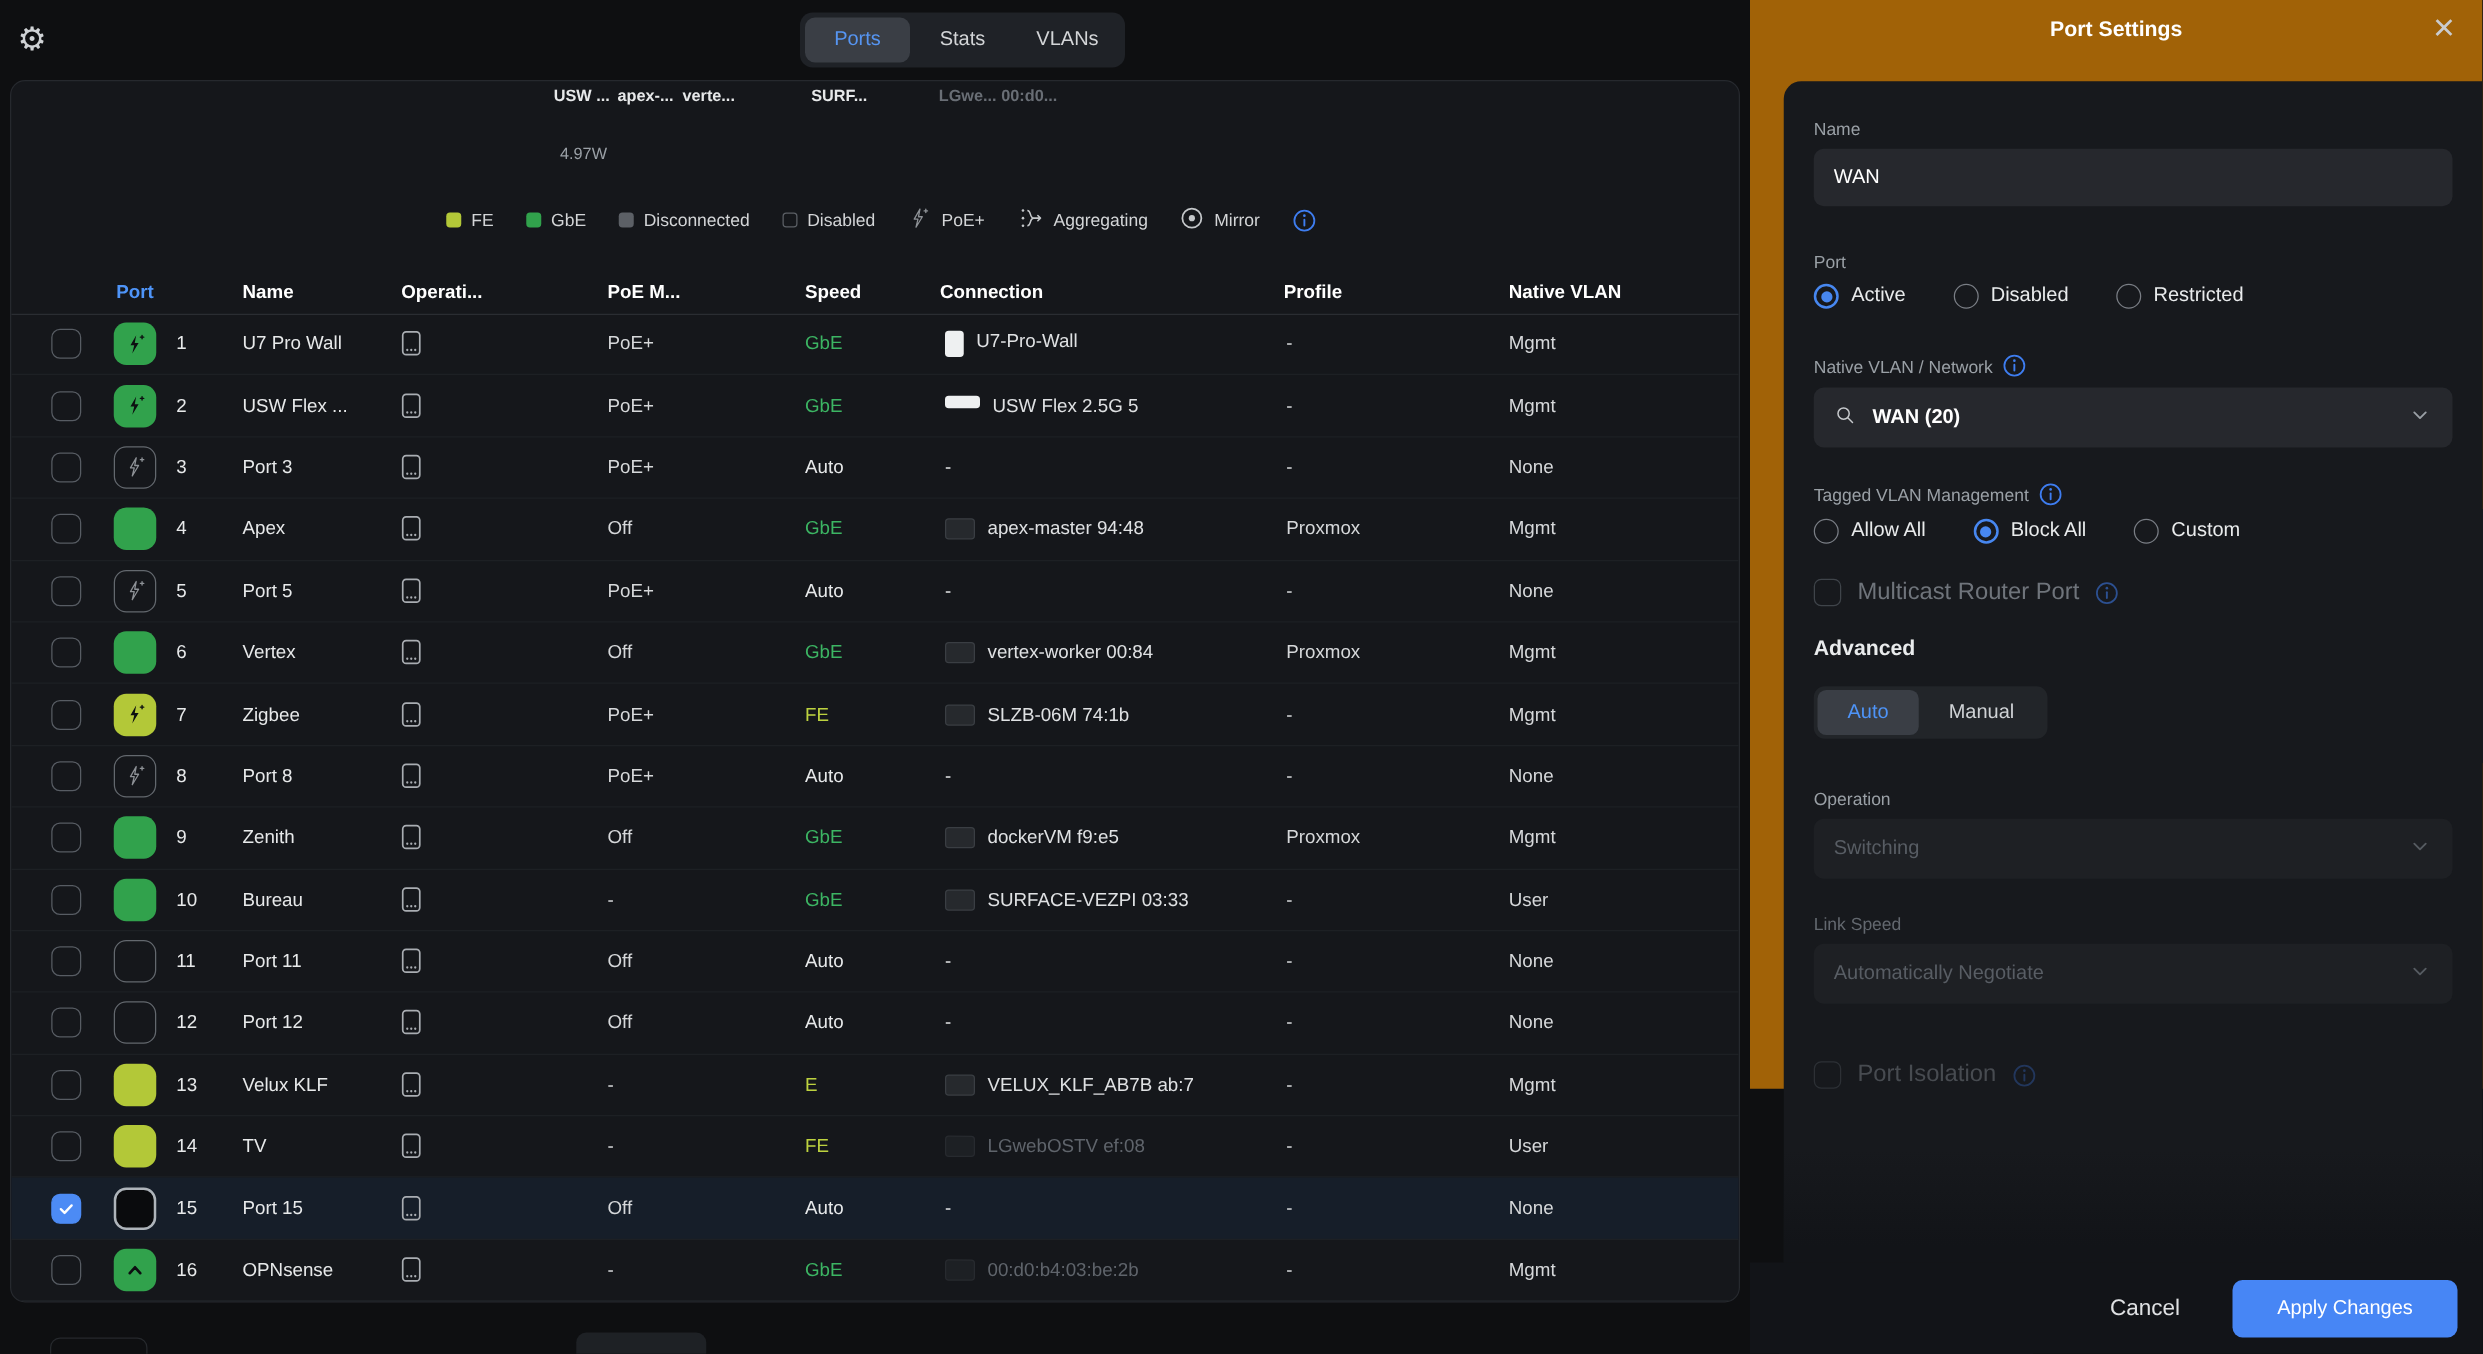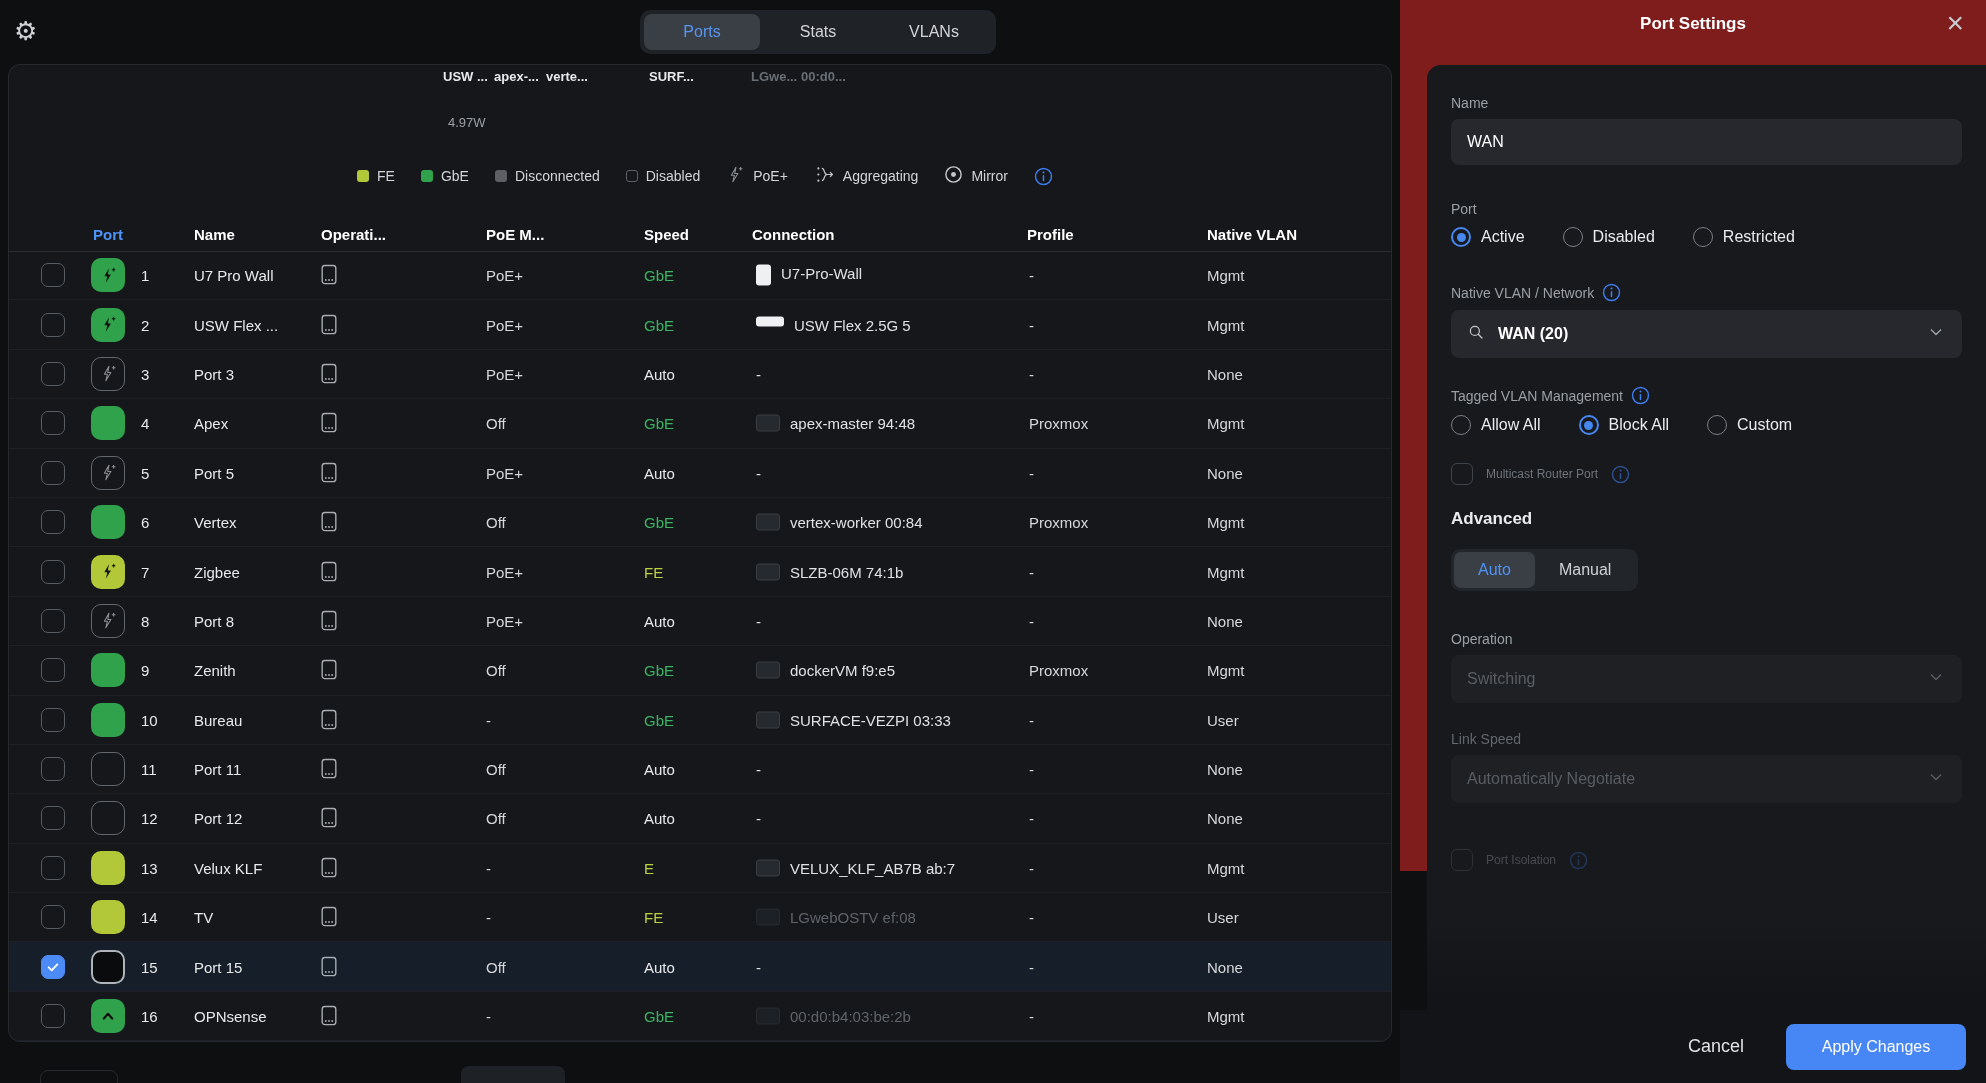--- a/index.html
+++ b/index.html
@@ -6,21 +6,21 @@
   body{
     width:1986px;height:1083px;position:relative;overflow:hidden;
     background:#0e0f11;color:#e7e9ea;
     font-family:"Liberation Sans","DejaVu Sans",sans-serif;
     -webkit-font-smoothing:antialiased;
   }
   
   .gear{position:absolute;left:14px;top:18px;font-size:26px;color:#cfd2d5;line-height:1;cursor:default}
   .tabs{position:absolute;left:640px;top:10px;height:44px;background:#1f2227;border-radius:10px;
         display:flex;align-items:stretch;padding:4px;box-sizing:border-box}
-  .tab{min-width:64px;padding:0 26px;display:flex;align-items:center;justify-content:center;
+  .tab{min-width:64px;padding:0 10px;display:flex;align-items:center;justify-content:center;
        font-size:16px;color:#d3d5d7;border-radius:8px;white-space:nowrap}
   .tab.active{background:#3a3e45;color:#5695f2}
   
   .card{position:absolute;left:8px;top:64px;width:1384px;height:978px;background:#15171b;
         border:1px solid #26292e;border-radius:12px;box-sizing:border-box;overflow:hidden}
   .devlabel{position:absolute;top:4px;font-size:13px;font-weight:bold;color:#e7e9ea;white-space:nowrap}
   .devlabel.dim{color:#696e75}
   .devpower{position:absolute;top:50px;font-size:13px;color:#9aa0a6}
   .legend{position:absolute;left:348px;top:100px;display:flex;align-items:center;gap:26px;
           font-size:14px;color:#d3d5d7}
@@ -51,39 +51,39 @@
   .c-conn.dim .ctext{color:#5f646b}
   .c-conn.dim .cico{opacity:.5}
   .c-profile{left:1020px;color:#d6d8da}
   .c-vlan{left:1198px;color:#d6d8da}
   .ic-ap{width:15px;height:21px;background:#eef0f1;border-radius:3px}
   .ic-flex{width:28px;height:10px;background:#eef0f1;border-radius:3px}
   .ic-client{width:24px;height:17px;background:#26292d;border:1px solid #3a3e43;border-radius:3px;box-sizing:border-box}
   .stub-left{position:absolute;left:40px;top:1070px;width:76px;height:24px;border:1px solid #26292d;border-radius:8px}
   .stub-page{position:absolute;left:461px;top:1066px;width:104px;height:24px;background:#1e2125;border-radius:8px}
   
-  .panel{position:absolute;left:1400px;top:0;width:586px;height:871px;background:#7f1d1d}
+  .panel{position:absolute;left:1400px;top:0;width:586px;height:871px;background:#a16207}
   .ptitle{position:absolute;left:0;top:14px;width:100%;text-align:center;font-size:17px;font-weight:bold;color:#fff}
   .pclose{position:absolute;right:22px;top:8px;font-size:30px;font-weight:300;color:#c9cbce;line-height:1}
   .pcard{position:absolute;left:27px;top:65px;width:559px;height:945px;background:#17191d;
          border-radius:14px 0 0 0;box-sizing:border-box;padding:30px 24px 0 24px;overflow:hidden}
   .plabel{font-size:14px;color:#9aa0a6;display:flex;align-items:center;gap:8px}
   .plabel.dim{color:#63686f}
   .input,.select{margin-top:8px;height:46px;background:#26282d;border-radius:8px;display:flex;
          align-items:center;padding:0 16px;font-size:16px;color:#fff;box-sizing:border-box}
   .select{justify-content:space-between;height:48px}
   .select .val{display:flex;align-items:center;gap:13px;font-weight:bold}
   .select.dim{background:#1e2024}
   .select.dim .val{color:#585d64;font-weight:normal}
   .rgroup{display:flex;gap:38px;margin-top:10px;align-items:center}
   .ritem{display:flex;align-items:center;gap:10px;font-size:16px;color:#e9ebec}
   .radio{width:20px;height:20px;border-radius:50%;border:1.5px solid #7a7e85;box-sizing:border-box;flex:none}
   .radio.sel{border:2px solid #4787f0;display:flex;align-items:center;justify-content:center}
   .radio.sel::after{content:'';width:9px;height:9px;border-radius:50%;background:#4787f0}
-  .pcheck{display:flex;align-items:center;gap:13px;font-size:12px;color:#8b93a0}
+  .pcheck{display:flex;align-items:center;gap:13px;font-size:19px;color:#8b93a0}
   .pcheck.dim{color:#6f747b}
   .pcheck.faded{opacity:.55}
   .pbox{width:22px;height:22px;border:1.5px solid #3f444a;border-radius:6px;box-sizing:border-box;flex:none}
   .advanced{font-size:17px;font-weight:bold;color:#e9ebec}
   .toggle{display:inline-flex;background:#222529;border-radius:9px;padding:3px;margin-top:20px}
   .tseg{height:36px;display:flex;align-items:center;justify-content:center;font-size:16px;
         color:#cfd2d5;padding:0 24px;border-radius:7px;white-space:nowrap}
   .tseg.active{background:#3a3e45;color:#4e94f8}
   .pfade{position:absolute;left:27px;top:920px;width:559px;height:90px;
          background:linear-gradient(to bottom,rgba(23,25,29,0),#121418 85%);pointer-events:none}

